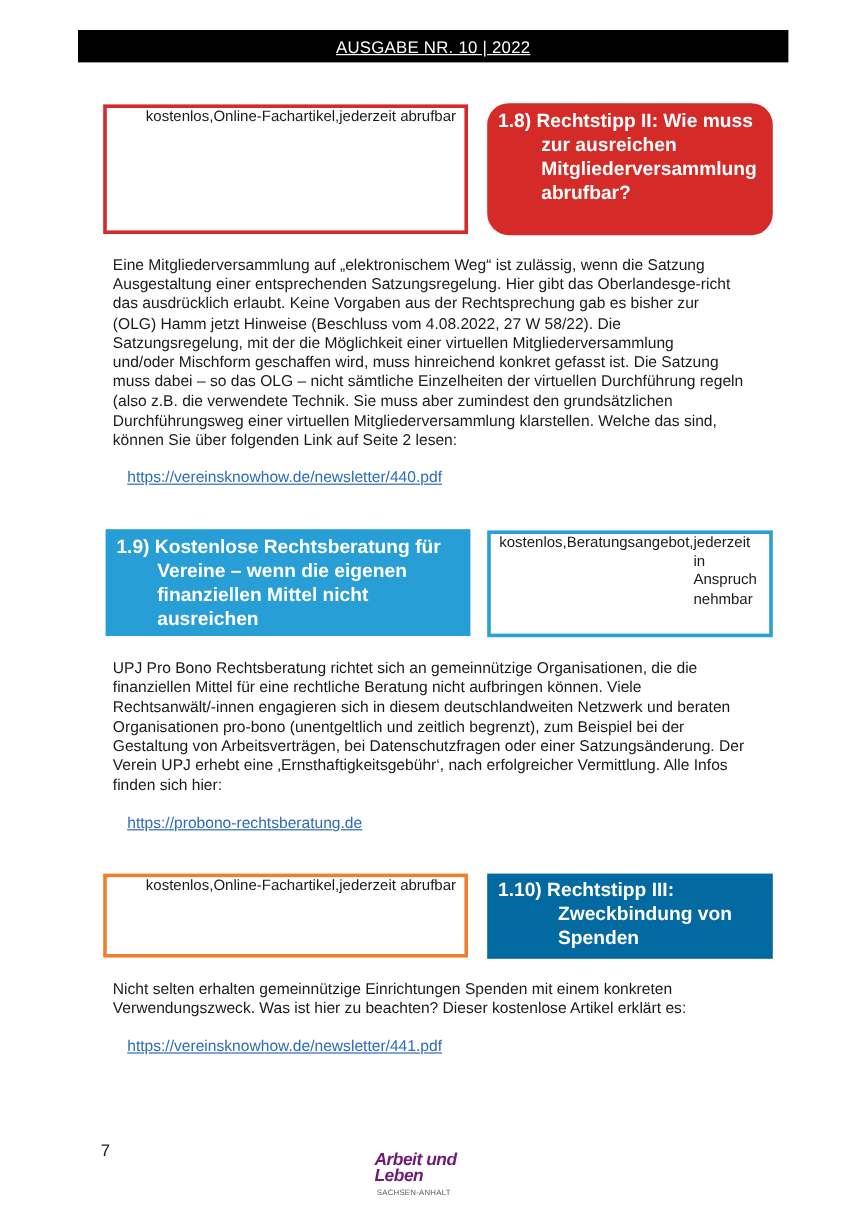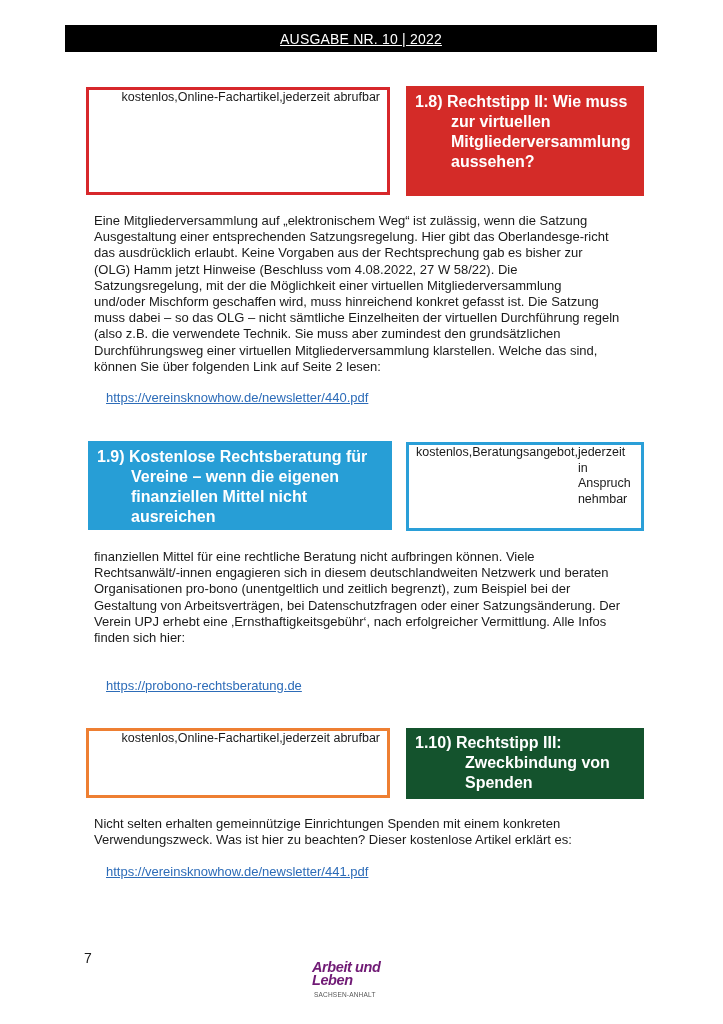--- a/index.html
+++ b/index.html
@@ -4,48 +4,48 @@
 <style>
   html, body { margin:0; padding:0; background:#fff; }
   body { width:723px; height:1024px; position:relative; font-family:"Liberation Sans", sans-serif; color:#1a1a1a; overflow:hidden; }
   .header-bar { position:absolute; left:65px; top:25px; width:592px; height:27px; background:#000; color:#fff; font-size:14px; display:flex; align-items:center; justify-content:center; letter-spacing:0.2px;text-decoration:underline; }
   .box { position:absolute; box-sizing:border-box; }
   .info-box { background:#fff; border:3px solid; font-size:12.5px; line-height:15.5px; padding:0 7px; display:flex; flex-direction:row; justify-content:flex-end; }
   .info-box span { display:block; }
   .title-box { color:#fff; font-weight:bold; font-size:16px; line-height:20px; padding:4px 8px; }
   .title-box .t { display:block; padding-left:var(--indent); text-indent:calc(-1 * var(--indent)); }
   .red-border { border-color:#d7282b; }
-  .red-bg { background:#d42b28; }
+  .red-bg { background:#d42b28;border-radius:18px; }
   .blue-border { border-color:#2a9fd8; }
   .blue-bg { background:#279ed6; }
   .orange-border { border-color:#ee7f32; }
-  .orange-bg { background:#14532d; }
+  .orange-bg { background:#0369a1; }
   .para { position:absolute; left:94px; width:560px; font-size:13px; line-height:16.2px; }
   .link { position:absolute; left:94px; font-size:13px; color:#2d6cb8; text-decoration:underline; cursor:pointer;padding-left:12px; }
   .page-num { position:absolute; left:84px; top:950px; font-size:14px; }
   .logo { position:absolute; left:312px; top:961px; color:#701a75; font-weight:bold; font-style:italic; font-size:14.5px; line-height:13px; letter-spacing:-0.4px; }
   .logo-sub { position:absolute; left:314px; top:991px; font-size:6.5px; color:#555; letter-spacing:0.2px; }
 </style>
 </head>
 <body>
 
 <div class="header-bar">
   <span>AUSGABE NR. 10 | 2022</span>
 </div>
 
 <div class="box info-box red-border" style="left:86px;top:87px;width:304px;height:108px;">
   <span>kostenlos,</span>
   <span>Online-Fachartikel,</span>
   <span>jederzeit abrufbar</span>
 </div>
 <div class="box title-box red-bg" style="left:406px;top:86px;width:238px;height:110px;padding-top:6px;padding-left:9px;">
   <span class="t" style="display:block">1.8) Rechtstipp II: Wie muss</span>
-  <span style="display:block;padding-left:36px">zur virtuellen</span>
+  <span style="display:block;padding-left:36px">zur ausreichen</span>
   <span style="display:block;padding-left:36px">Mitgliederversammlung</span>
-  <span style="display:block;padding-left:36px">aussehen?</span>
+  <span style="display:block;padding-left:36px">abrufbar?</span>
 </div>
 
 <div class="para" style="top:213px;">
   <div>Eine Mitgliederversammlung auf „elektronischem Weg“ ist zulässig, wenn die Satzung</div>
   <div>Ausgestaltung einer entsprechenden Satzungsregelung. Hier gibt das Oberlandesge-richt</div>
   <div>das ausdrücklich erlaubt. Keine Vorgaben aus der Rechtsprechung gab es bisher zur</div>
   <div>(OLG) Hamm jetzt Hinweise (Beschluss vom 4.08.2022, 27 W 58/22). Die</div>
   <div>Satzungsregelung, mit der die Möglichkeit einer virtuellen Mitgliederversammlung</div>
   <div>und/oder Mischform geschaffen wird, muss hinreichend konkret gefasst ist. Die Satzung</div>
   <div>muss dabei – so das OLG – nicht sämtliche Einzelheiten der virtuellen Durchführung regeln</div>
@@ -61,20 +61,21 @@
   <span style="display:block;padding-left:34px">finanziellen Mittel nicht</span>
   <span style="display:block;padding-left:34px">ausreichen</span>
 </div>
 <div class="box info-box blue-border" style="left:406px;top:442px;width:238px;height:89px;">
   <span>kostenlos,</span>
   <span>Beratungsangebot,</span>
   <span>jederzeit in Anspruch nehmbar</span>
 </div>
 
 <div class="para" style="top:549px;">
+  <div>UPJ Pro Bono Rechtsberatung richtet sich an gemeinnützige Organisationen, die die</div>
   <div>finanziellen Mittel für eine rechtliche Beratung nicht aufbringen können. Viele</div>
   <div>Rechtsanwält/-innen engagieren sich in diesem deutschlandweiten Netzwerk und beraten</div>
   <div>Organisationen pro-bono (unentgeltlich und zeitlich begrenzt), zum Beispiel bei der</div>
   <div>Gestaltung von Arbeitsverträgen, bei Datenschutzfragen oder einer Satzungsänderung. Der</div>
   <div>Verein UPJ erhebt eine ‚Ernsthaftigkeitsgebühr‘, nach erfolgreicher Vermittlung. Alle Infos</div>
   <div>finden sich hier:</div>
 </div>
 <a class="link" style="top:678px;">https://probono-rechtsberatung.de</a>
 
 <div class="box info-box orange-border" style="left:86px;top:728px;width:304px;height:70px;">

